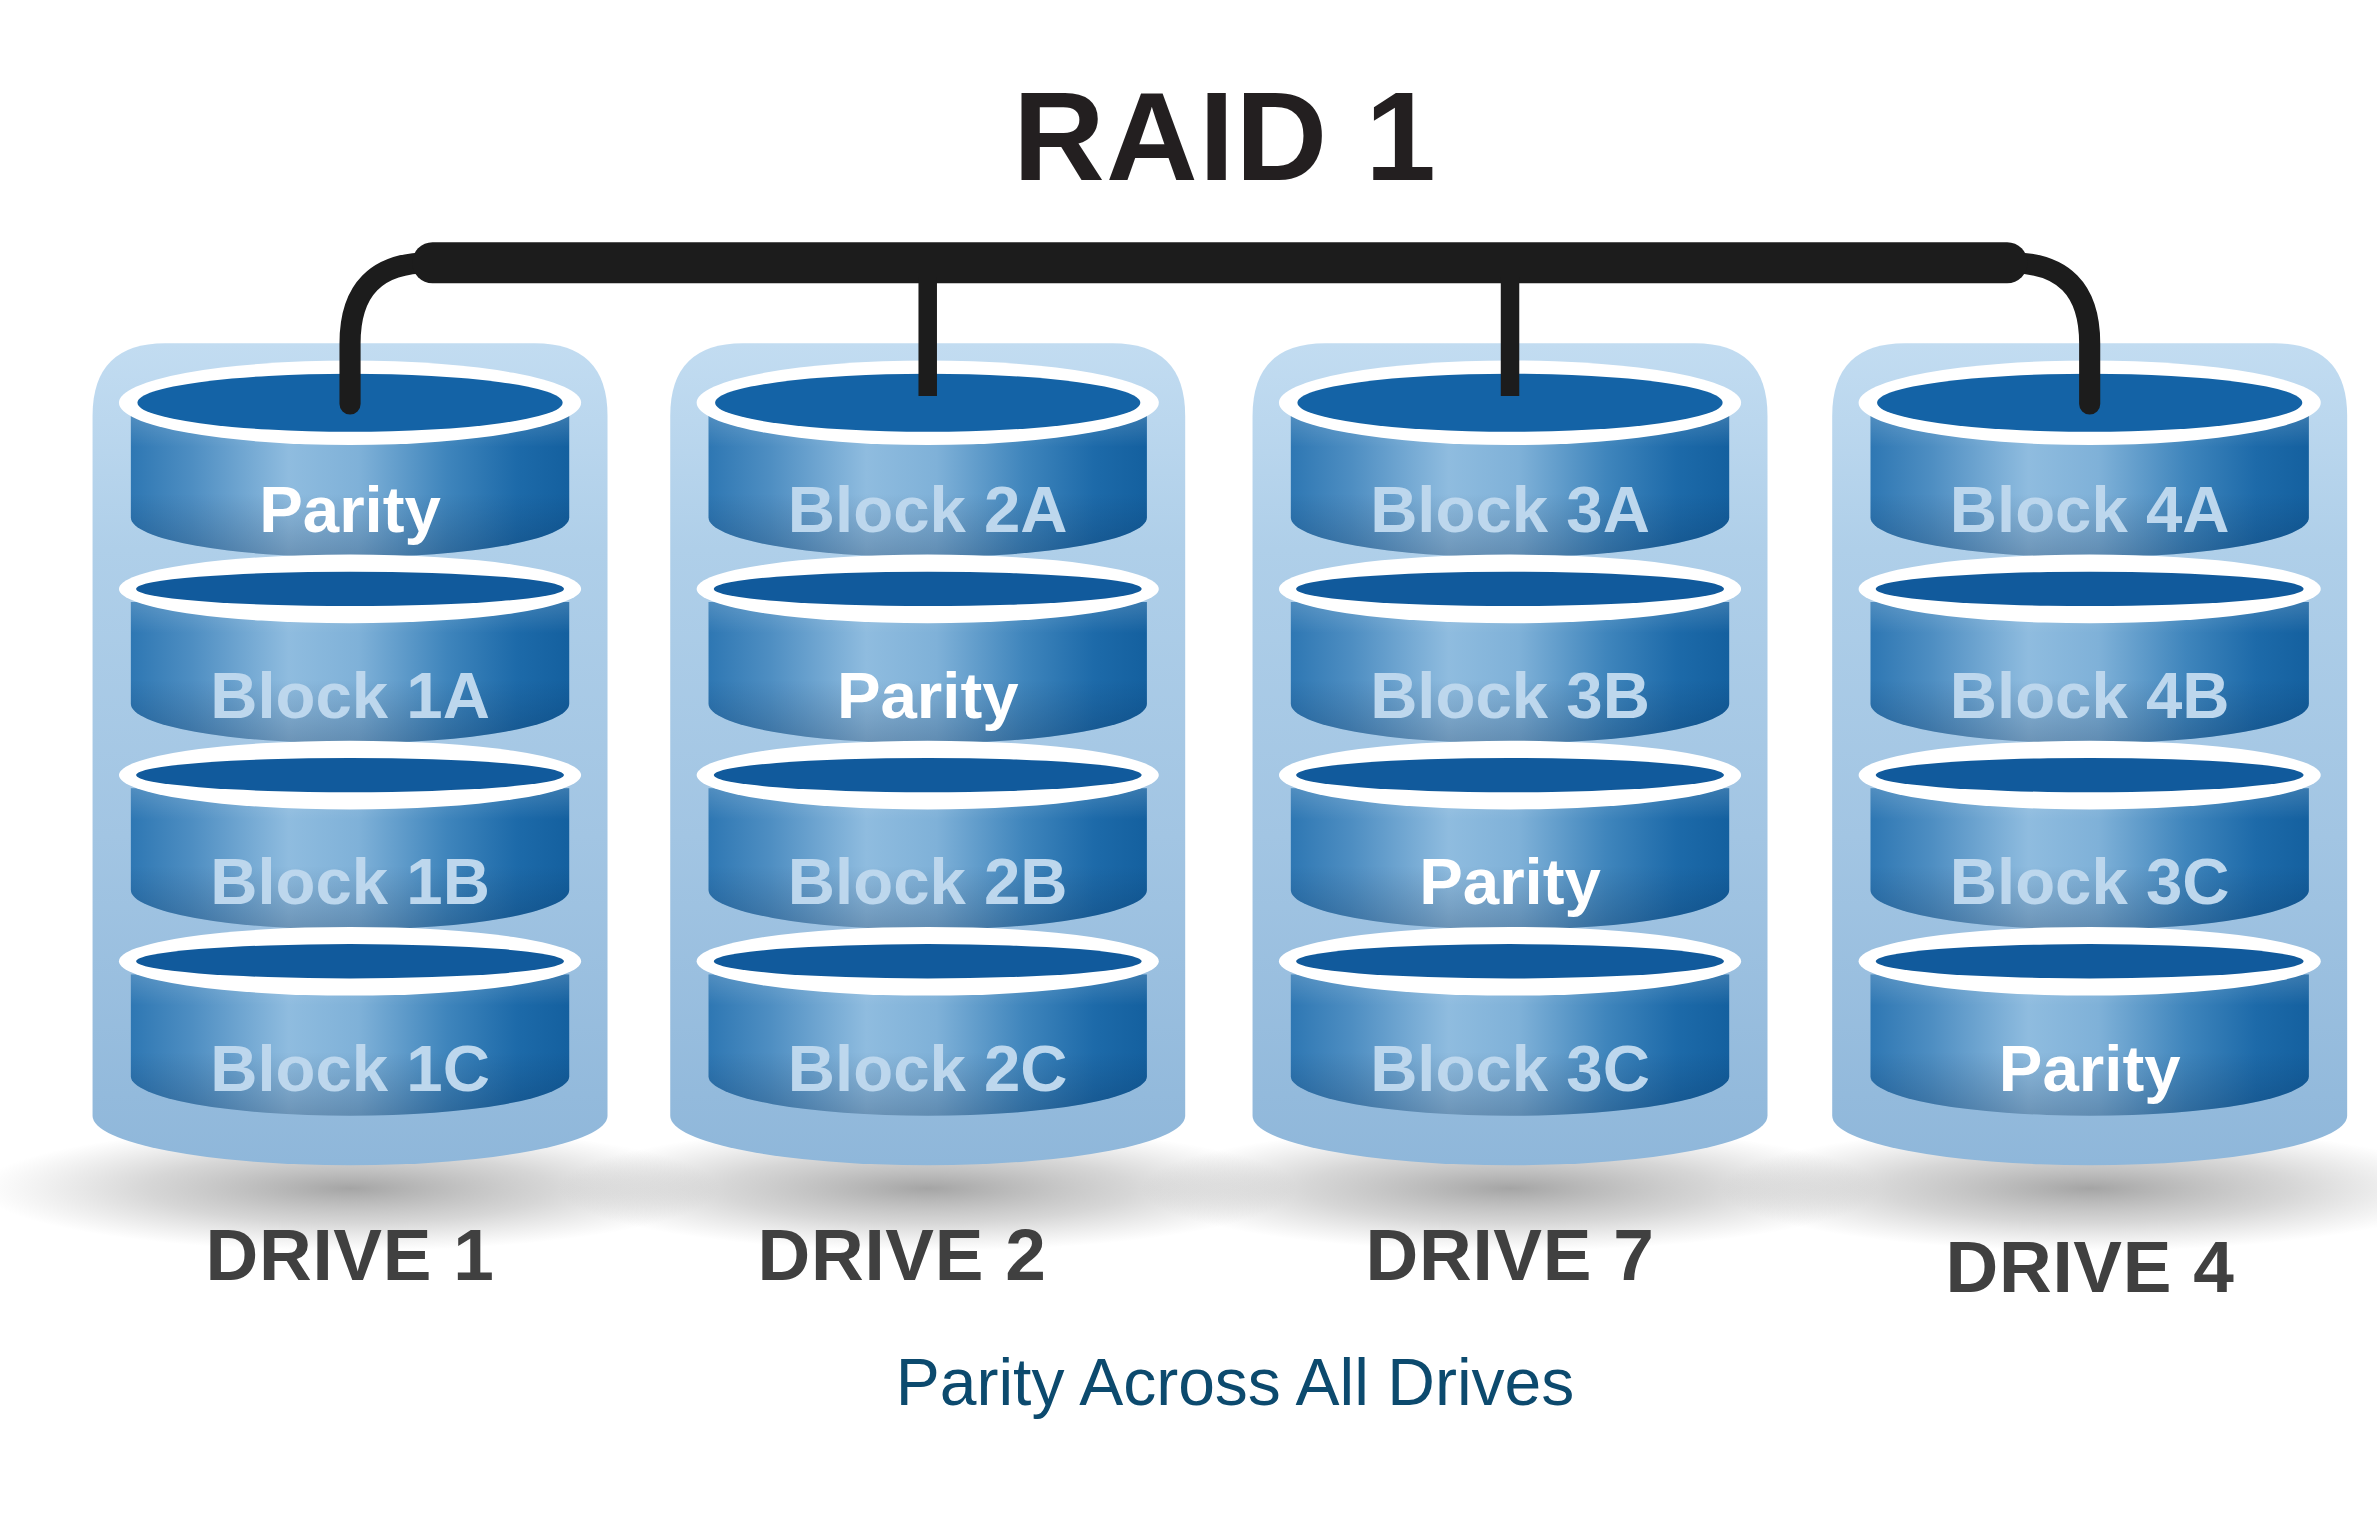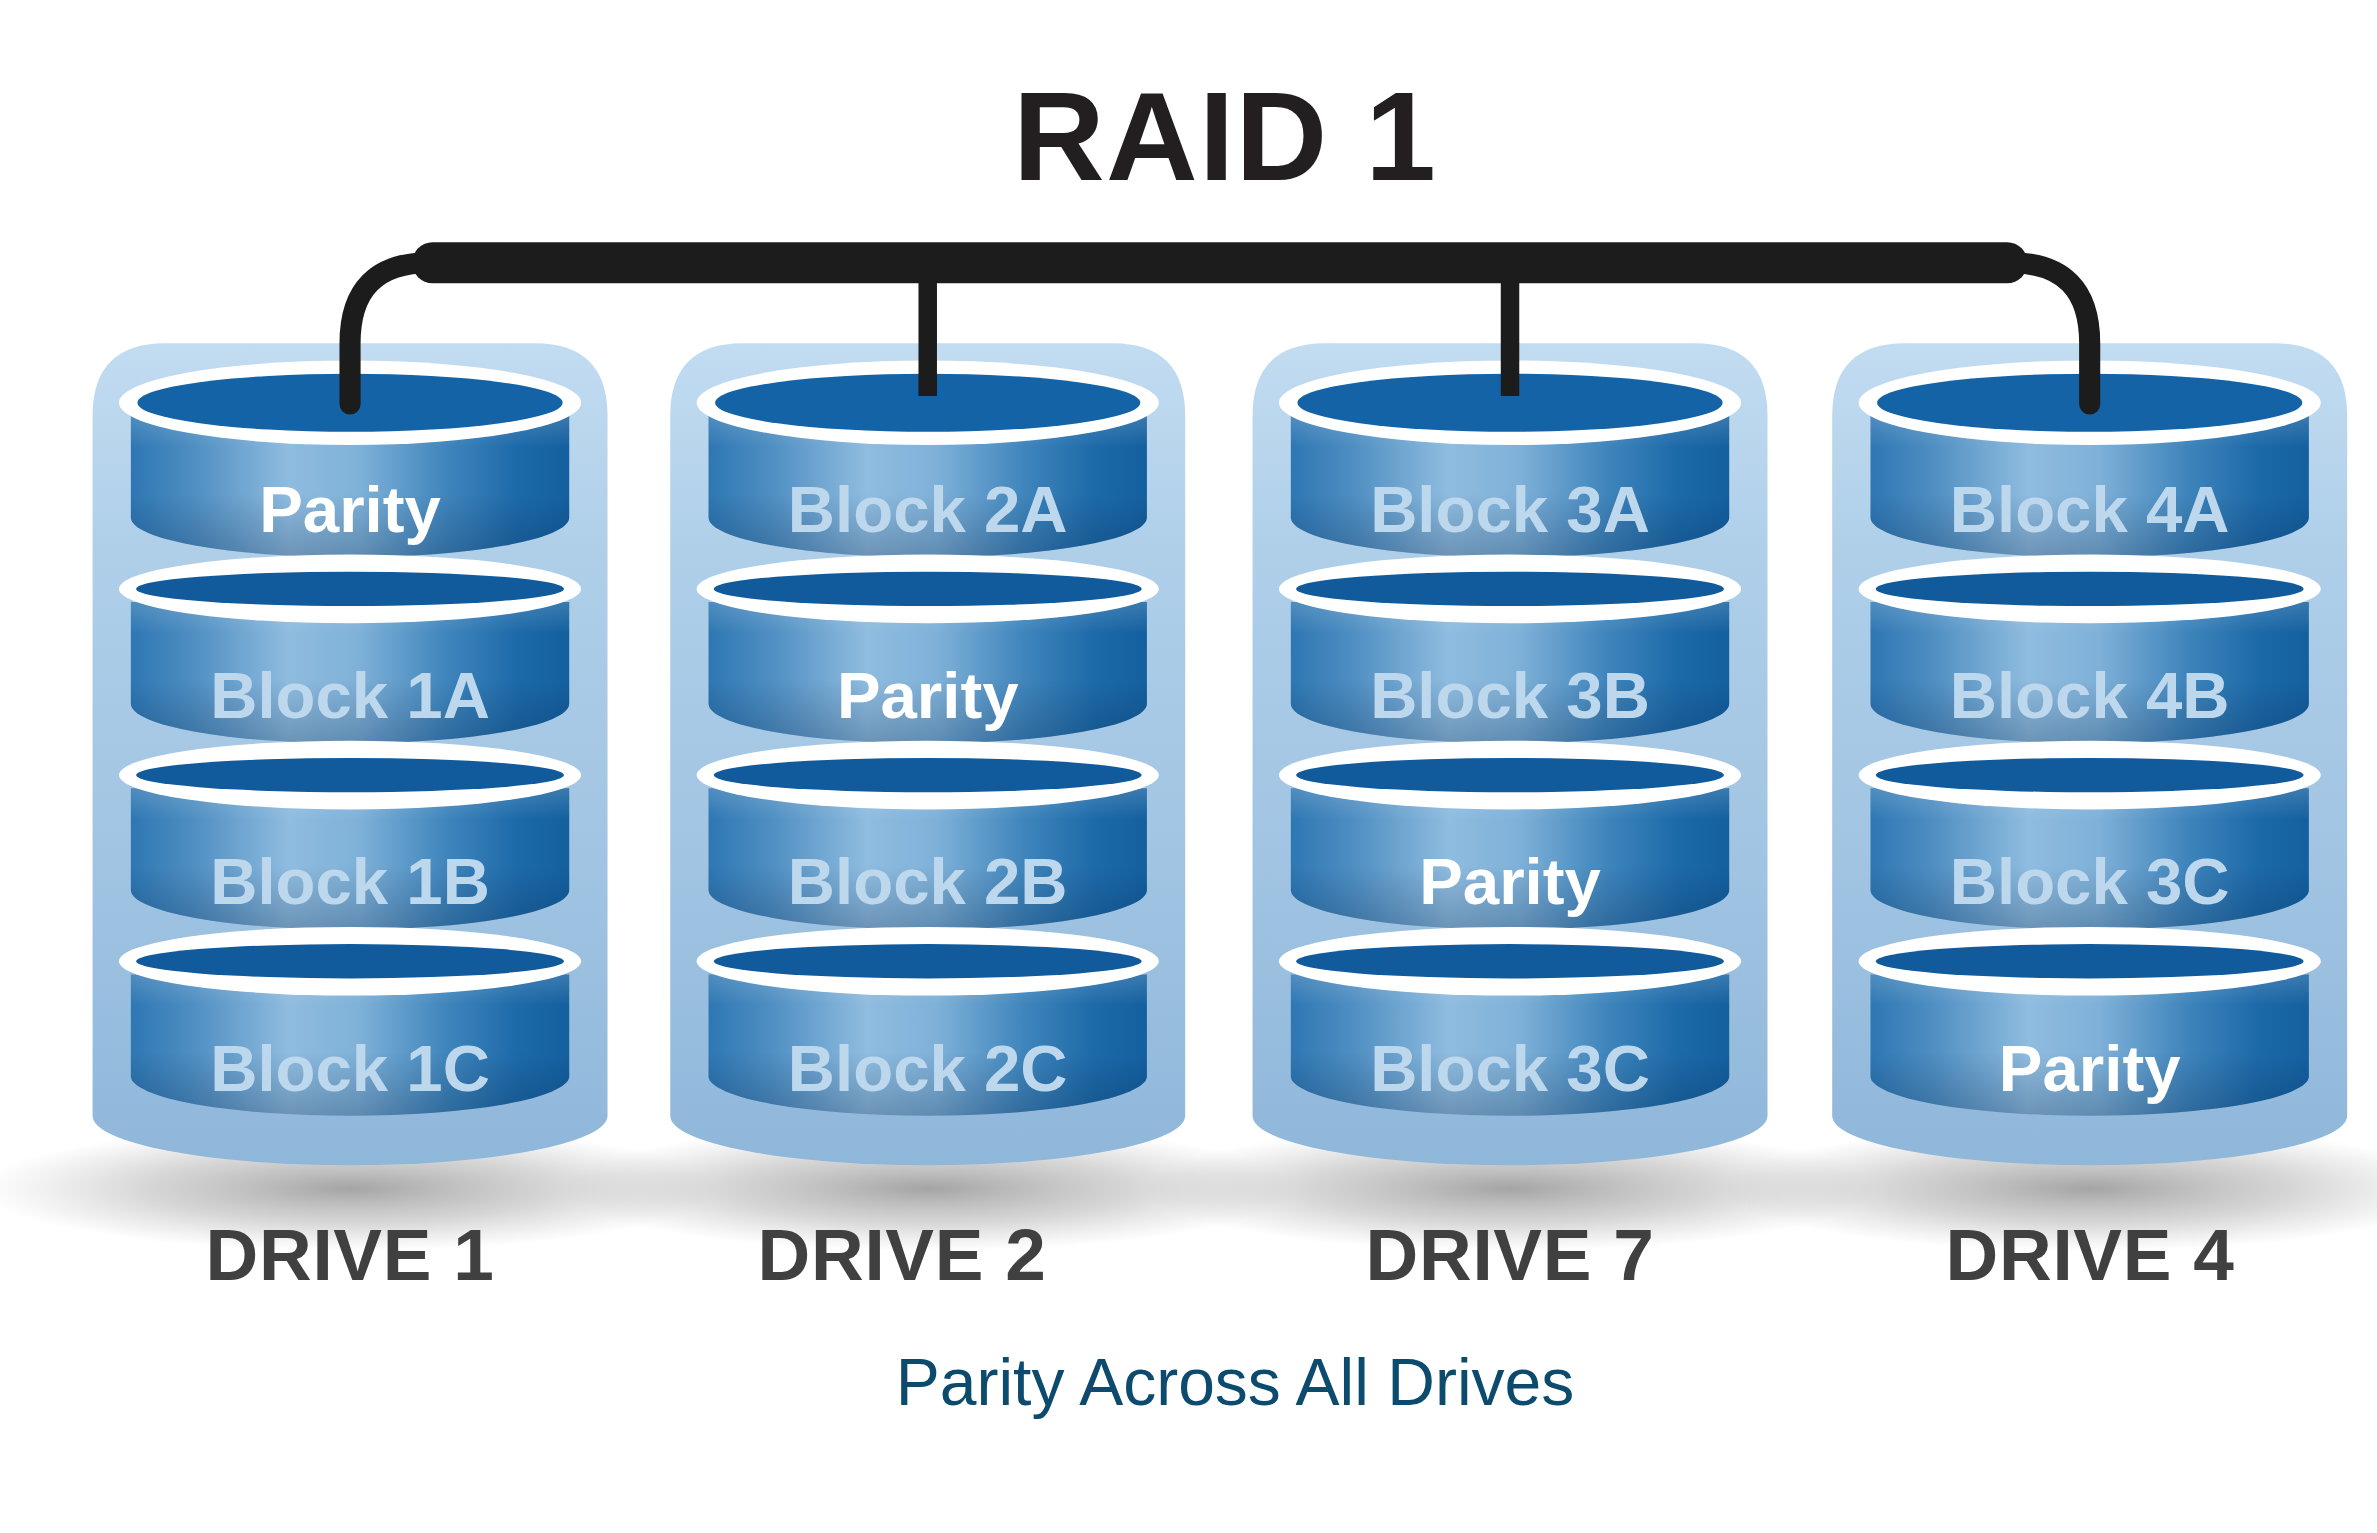--- a/index.html
+++ b/index.html
@@ -118,16 +118,16 @@
     <text class="seg block" x="3165" y="1370">Block 3C</text>
     <text class="seg parity" x="3165" y="1652">Parity</text>
   </g>
 </svg>
 
 <div class="abs title">RAID 1</div>
 
 <div class="abs drive-label" style="left:350px;">DRIVE 1</div>
 <div class="abs drive-label" style="left:902px;">DRIVE 2</div>
 <div class="abs drive-label" style="left:1510px;">DRIVE 7</div>
-<div class="abs drive-label" style="left:2090px;">DRIVE 4</div>
+<div class="abs drive-label" style="left:2090px;margin-top:12px;">DRIVE 4</div>
 
 <div class="abs caption">Parity Across All Drives</div>
 
 
 </body></html>

